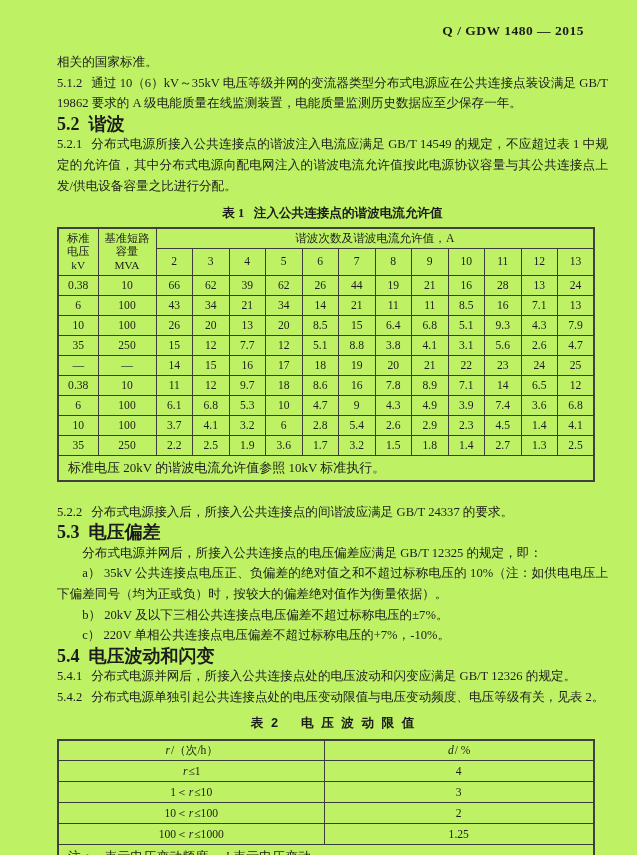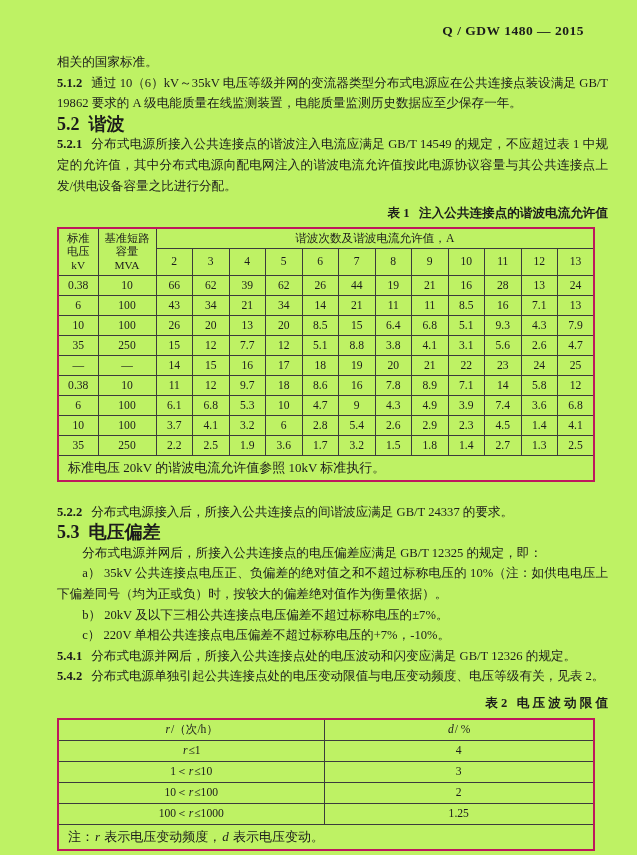--- a/index.html
+++ b/index.html
@@ -26,37 +26,37 @@
     letter-spacing: 0.5px;
     padding-right: 24px;
     margin-bottom: 13px;
   }
   p.para, p.item {
     font-size: 12.6px;
     line-height: 20.6px;
     text-align: justify;
   }
   p.item, p.indent { text-indent: 2em; }
-  .cnum { font-weight: bold; margin-right: 9px; white-space: nowrap; }
+  .cnum { font-weight: normal; margin-right: 9px; white-space: nowrap; }
   p.heading { font-size: 18px; line-height: 20.6px; font-weight: bold; }
   p.heading .ht { margin-left: 9px; }
   .caption {
-    text-align: right;
+    text-align: center;
     font-weight: bold;
     font-size: 12.6px;
     line-height: 20px;
     white-space: pre;
   }
   .cap1 { margin: 7px 0 4px; }
-  .cap2 { margin: 6px 0 5px; }
+  .cap2 { margin: 6px 0 5px; font-family: Liberation Mono, monospace; }
   table {
     border-collapse: collapse;
     table-layout: fixed;
     width: 536px;
-    border: 2px solid #be185d;
+    border: 2px solid #404040;
   }
   th, td {
     border: 1px solid #3c3c3c;
     font-weight: normal;
     text-align: center;
     vertical-align: middle;
     font-size: 11.6px;
     padding: 1px 1px;
   }
   #table1 { margin-bottom: 20px; }
@@ -222,21 +222,21 @@
             <td>11</td>
             <td>12</td>
             <td>9.7</td>
             <td>18</td>
             <td>8.6</td>
             <td>16</td>
             <td>7.8</td>
             <td>8.9</td>
             <td>7.1</td>
             <td>14</td>
-            <td>5.8</td>
+            <td>6.5</td>
             <td>12</td>
           </tr>
           <tr>
             <td>6</td>
             <td>100</td>
             <td>6.1</td>
             <td>6.8</td>
             <td>5.3</td>
             <td>10</td>
             <td>4.7</td>
@@ -290,20 +290,21 @@
 
     <p class="para mt-after-table"><b class="cnum">5.2.2</b><span>分布式电源接入后，所接入公共连接点的间谐波应满足 GB/T 24337 的要求。</span></p>
 
     <p class="heading"><b>5.3</b><b class="ht">电压偏差</b></p>
 
     <p class="para indent">分布式电源并网后，所接入公共连接点的电压偏差应满足 GB/T 12325 的规定，即：</p>
     <p class="item">a） 35kV 公共连接点电压正、负偏差的绝对值之和不超过标称电压的 10%（注：如供电电压上下偏差同号（均为正或负）时，按较大的偏差绝对值作为衡量依据）。</p>
     <p class="item">b） 20kV 及以下三相公共连接点电压偏差不超过标称电压的±7%。</p>
     <p class="item">c） 220V 单相公共连接点电压偏差不超过标称电压的+7%，-10%。</p>
 
+    <p class="heading"><b>5.4</b><b class="ht">电压波动和闪变</b></p>
 
     <p class="para"><b class="cnum">5.4.1</b><span>分布式电源并网后，所接入公共连接点处的电压波动和闪变应满足 GB/T 12326 的规定。</span></p>
     <p class="para"><b class="cnum">5.4.2</b><span>分布式电源单独引起公共连接点处的电压变动限值与电压变动频度、电压等级有关，见表 2。</span></p>
 
     <div class="caption cap2">表 2   电 压 波 动 限 值</div>
 
     <table id="table2">
       <colgroup>
           <col style="width:266px">
           <col style="width:270px">

